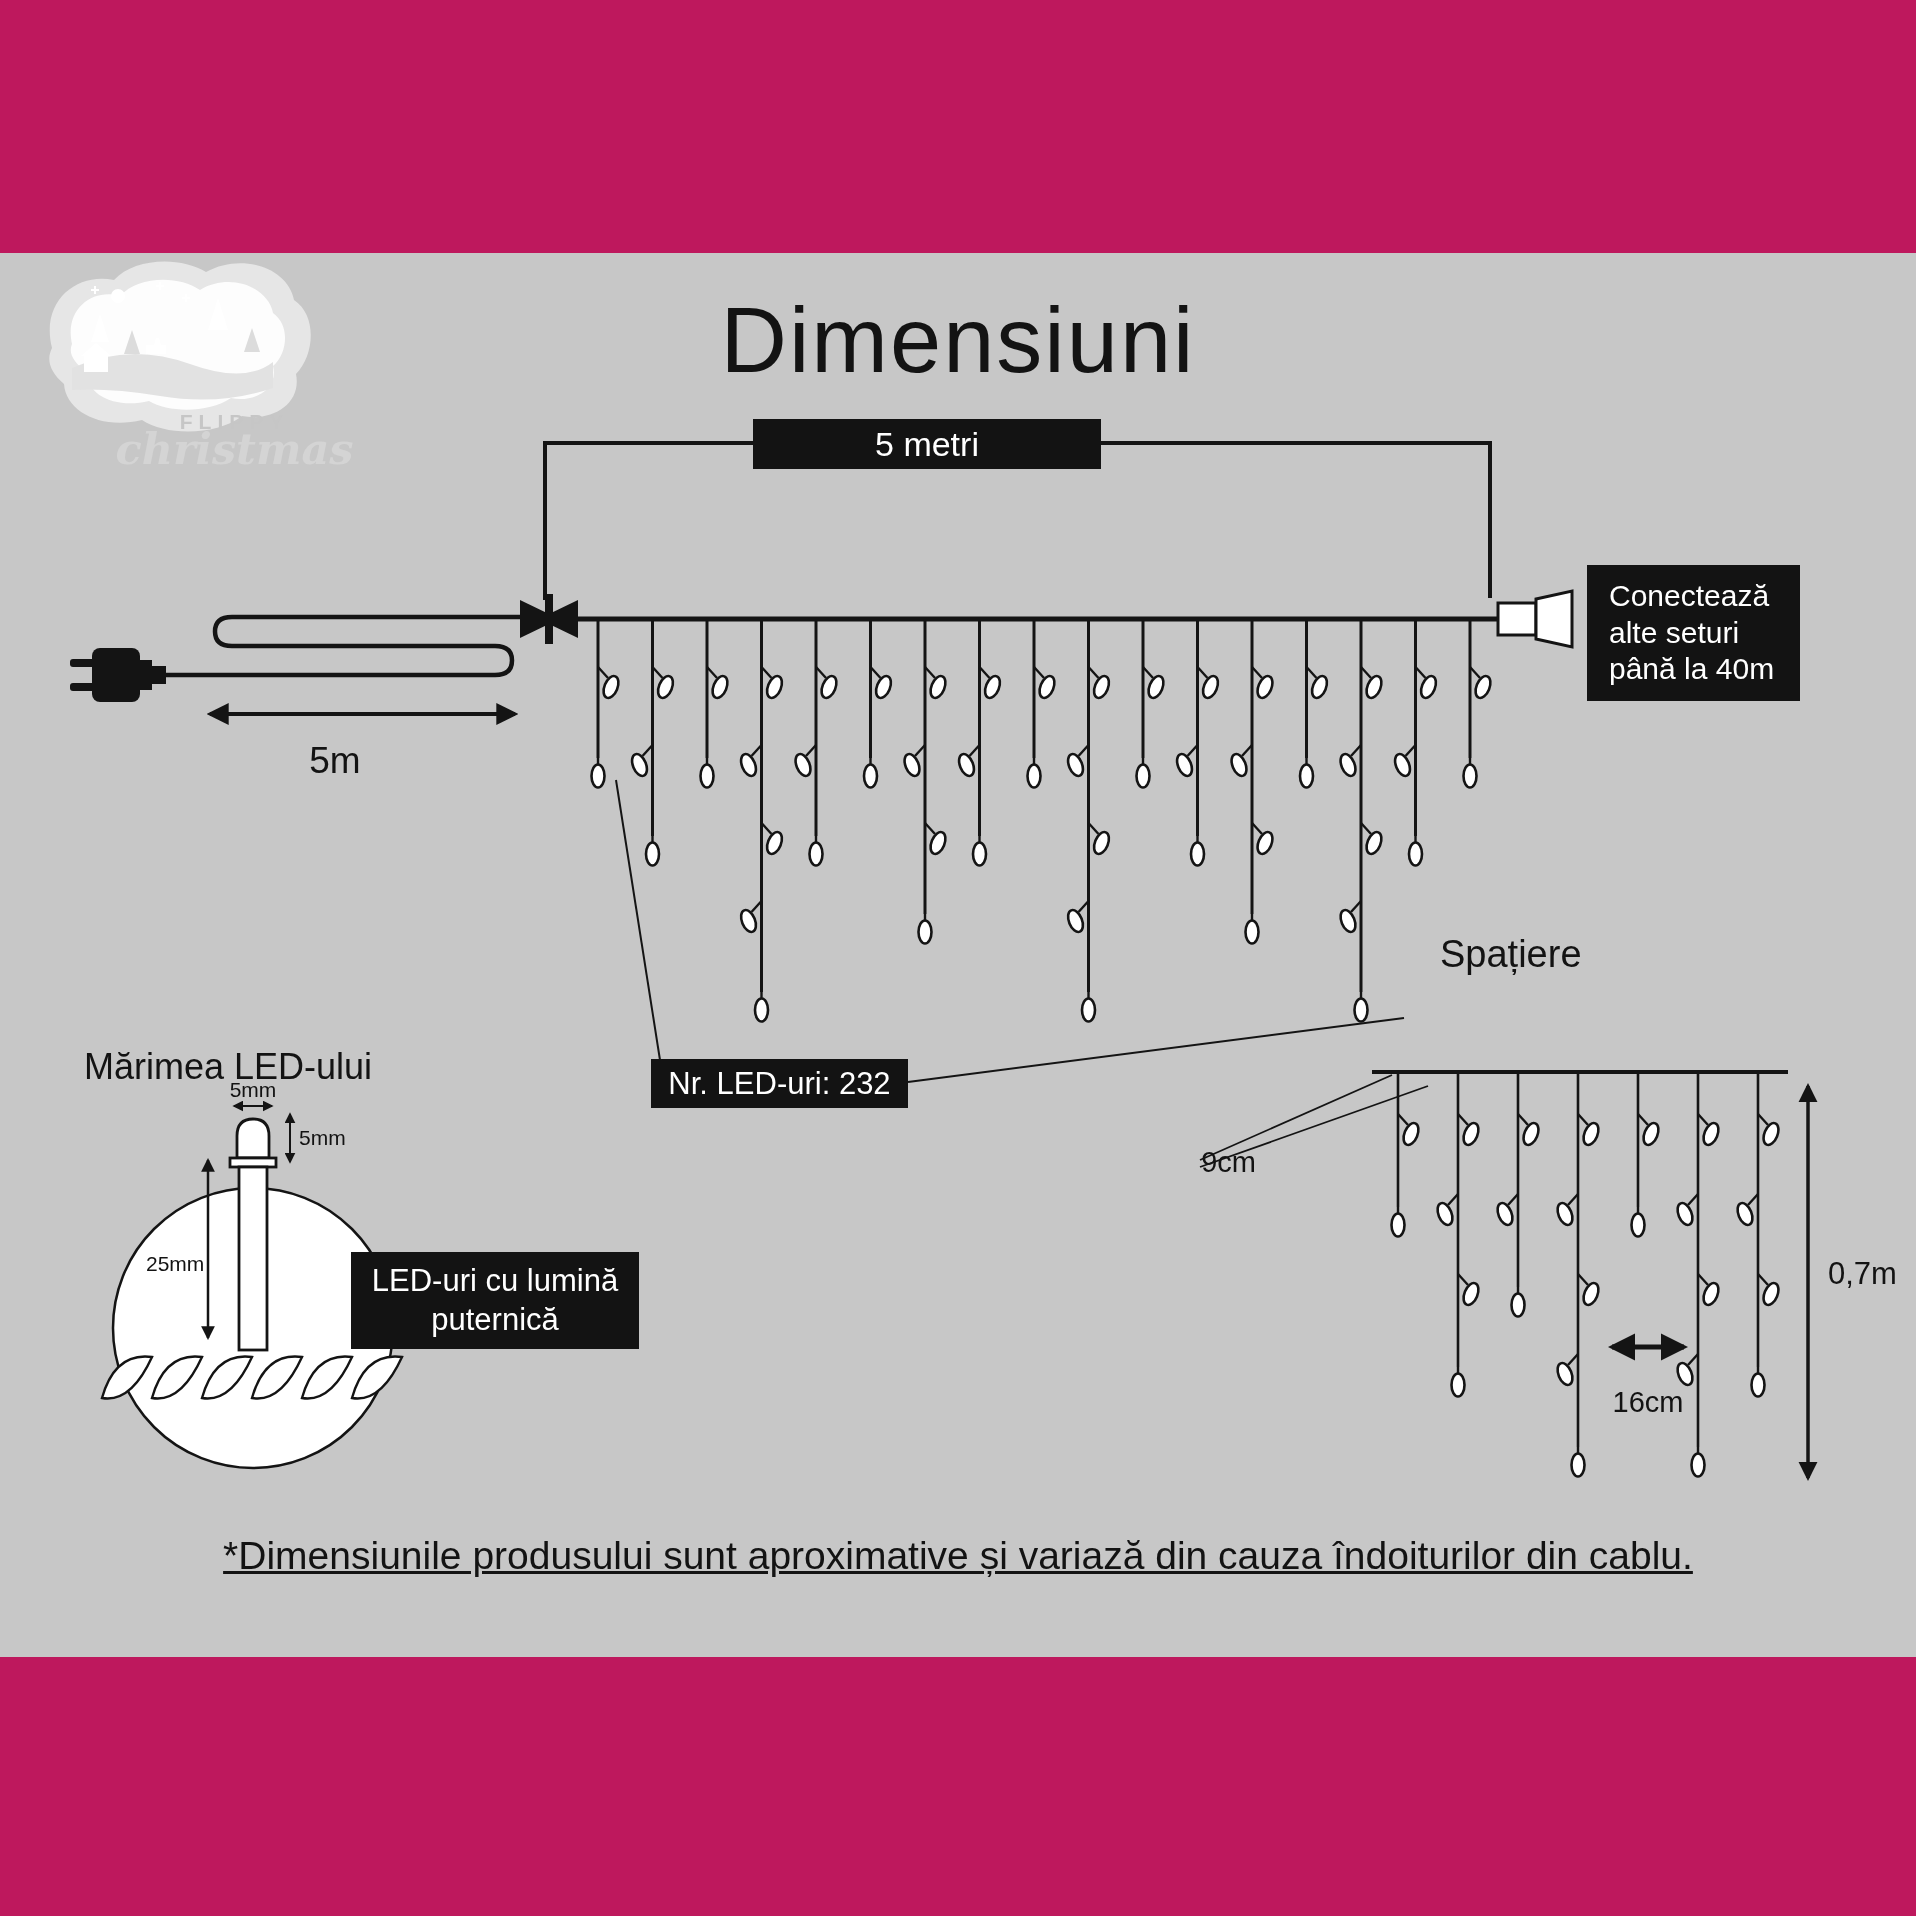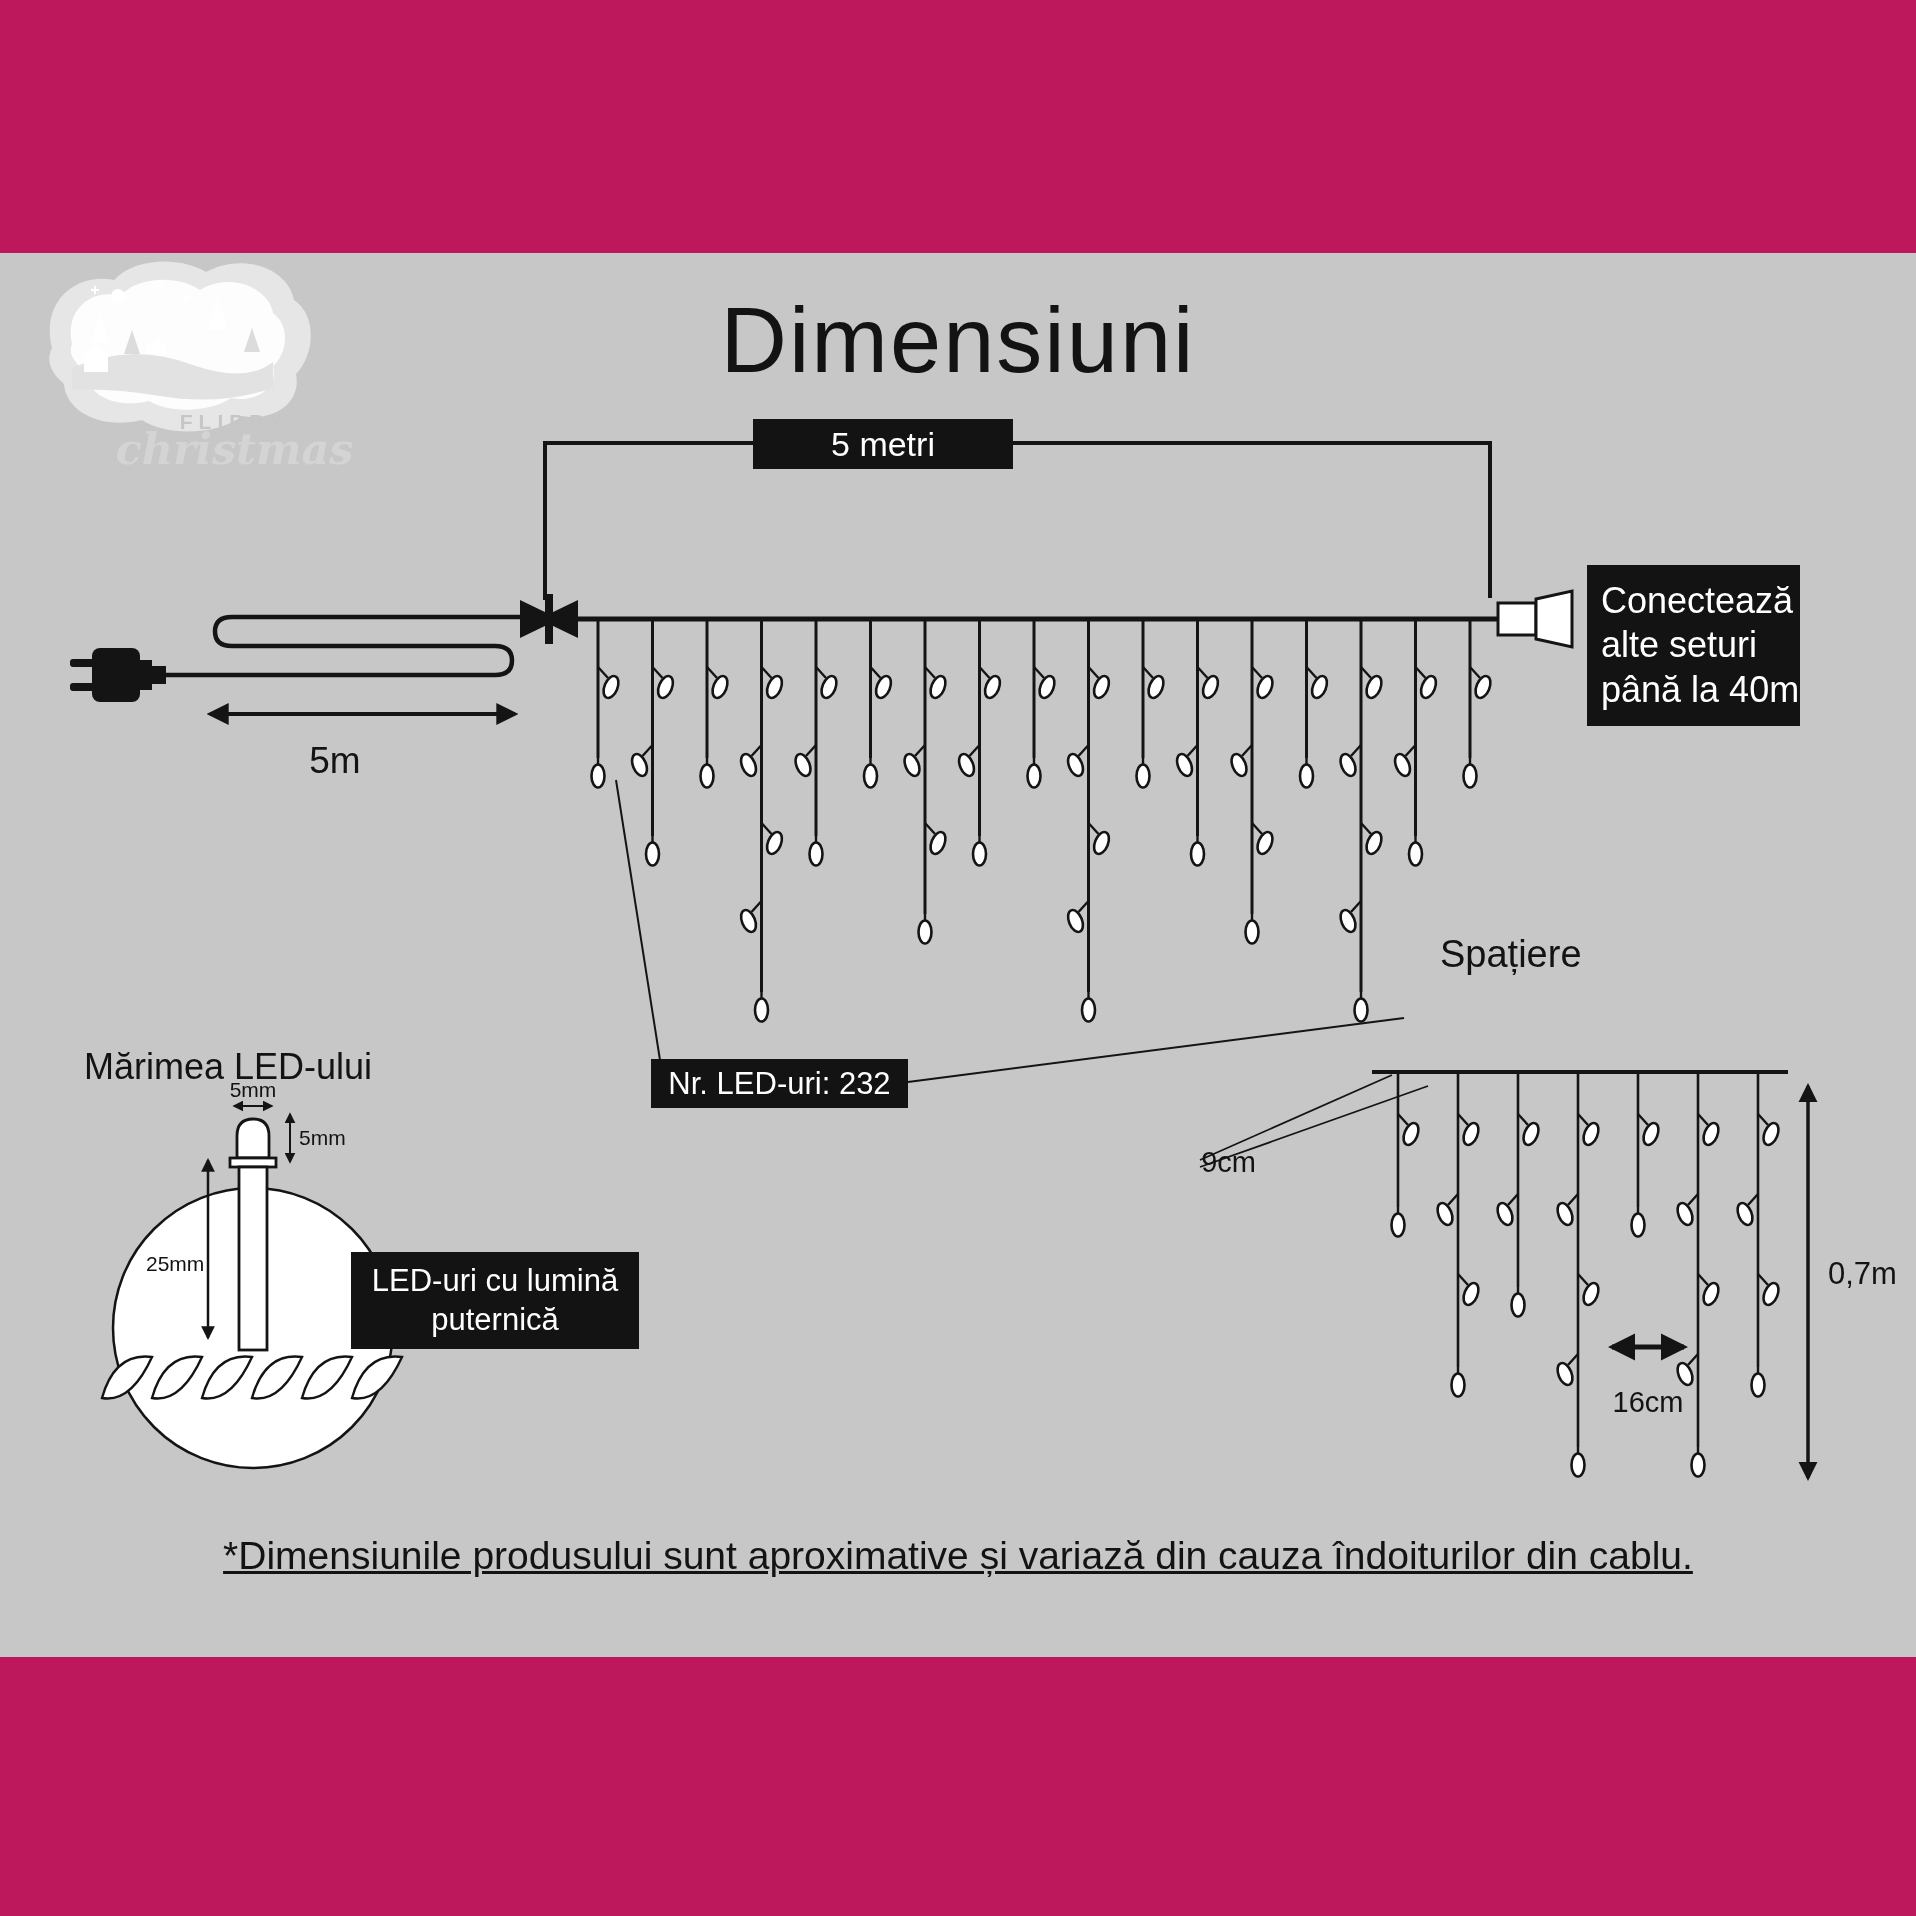--- a/index.html
+++ b/index.html
@@ -5,23 +5,23 @@
   html,body{margin:0;padding:0;background:#ffffff;}
   #stage{position:relative;width:1916px;height:1916px;background:#be185d;overflow:hidden;
          font-family:"Liberation Sans",sans-serif;color:#131313;}
   #band{position:absolute;left:0;top:253px;width:100%;height:1404px;background:#c7c7c7;}
   #diagram{position:absolute;left:0;top:0;z-index:1;}
   .txt{position:absolute;z-index:2;color:#131313;}
   .label-box{position:absolute;z-index:2;background:#131313;color:#ffffff;
              display:flex;align-items:center;justify-content:center;
              box-sizing:border-box;white-space:pre-line;}
   #title{left:0;top:288px;width:100%;text-align:center;font-size:92px;font-weight:500;letter-spacing:2px;}
-  #box-total{left:753px;top:419px;width:260px;height:50px;font-size:34px;}
-  #box-connect{left:1587px;top:565px;width:213px;height:161px;font-size:36px;line-height:1.23;
-               justify-content:flex-start;text-align:left;padding-left:14px;}
+  #box-total{left:753px;top:419px;width:348px;height:50px;font-size:34px;}
+  #box-connect{left:1587px;top:565px;width:213px;height:136px;font-size:30px;line-height:1.23;
+               justify-content:flex-start;text-align:left;padding-left:22px;}
   #box-ledcount{left:651px;top:1059px;width:257px;height:49px;font-size:31px;}
   #box-callout{left:351px;top:1252px;width:288px;height:97px;font-size:31px;line-height:1.25;text-align:center;}
   #label-5m{left:255px;top:740px;width:160px;text-align:center;font-size:37px;}
   #heading-spatiere{left:1440px;top:933px;width:270px;font-size:38px;}
   #heading-marimea{left:84px;top:1046px;width:380px;font-size:36px;}
   #label-9cm{left:1160px;top:1146px;width:96px;text-align:right;font-size:29px;}
   #label-16cm{left:1592px;top:1370px;width:112px;text-align:center;font-size:29px;margin-top:16px;}
   #label-07m{left:1828px;top:1256px;font-size:31px;}
   #label-led-width{left:214px;top:1078px;width:78px;text-align:center;font-size:21px;}
   #label-led-head{left:299px;top:1126px;font-size:21px;}

